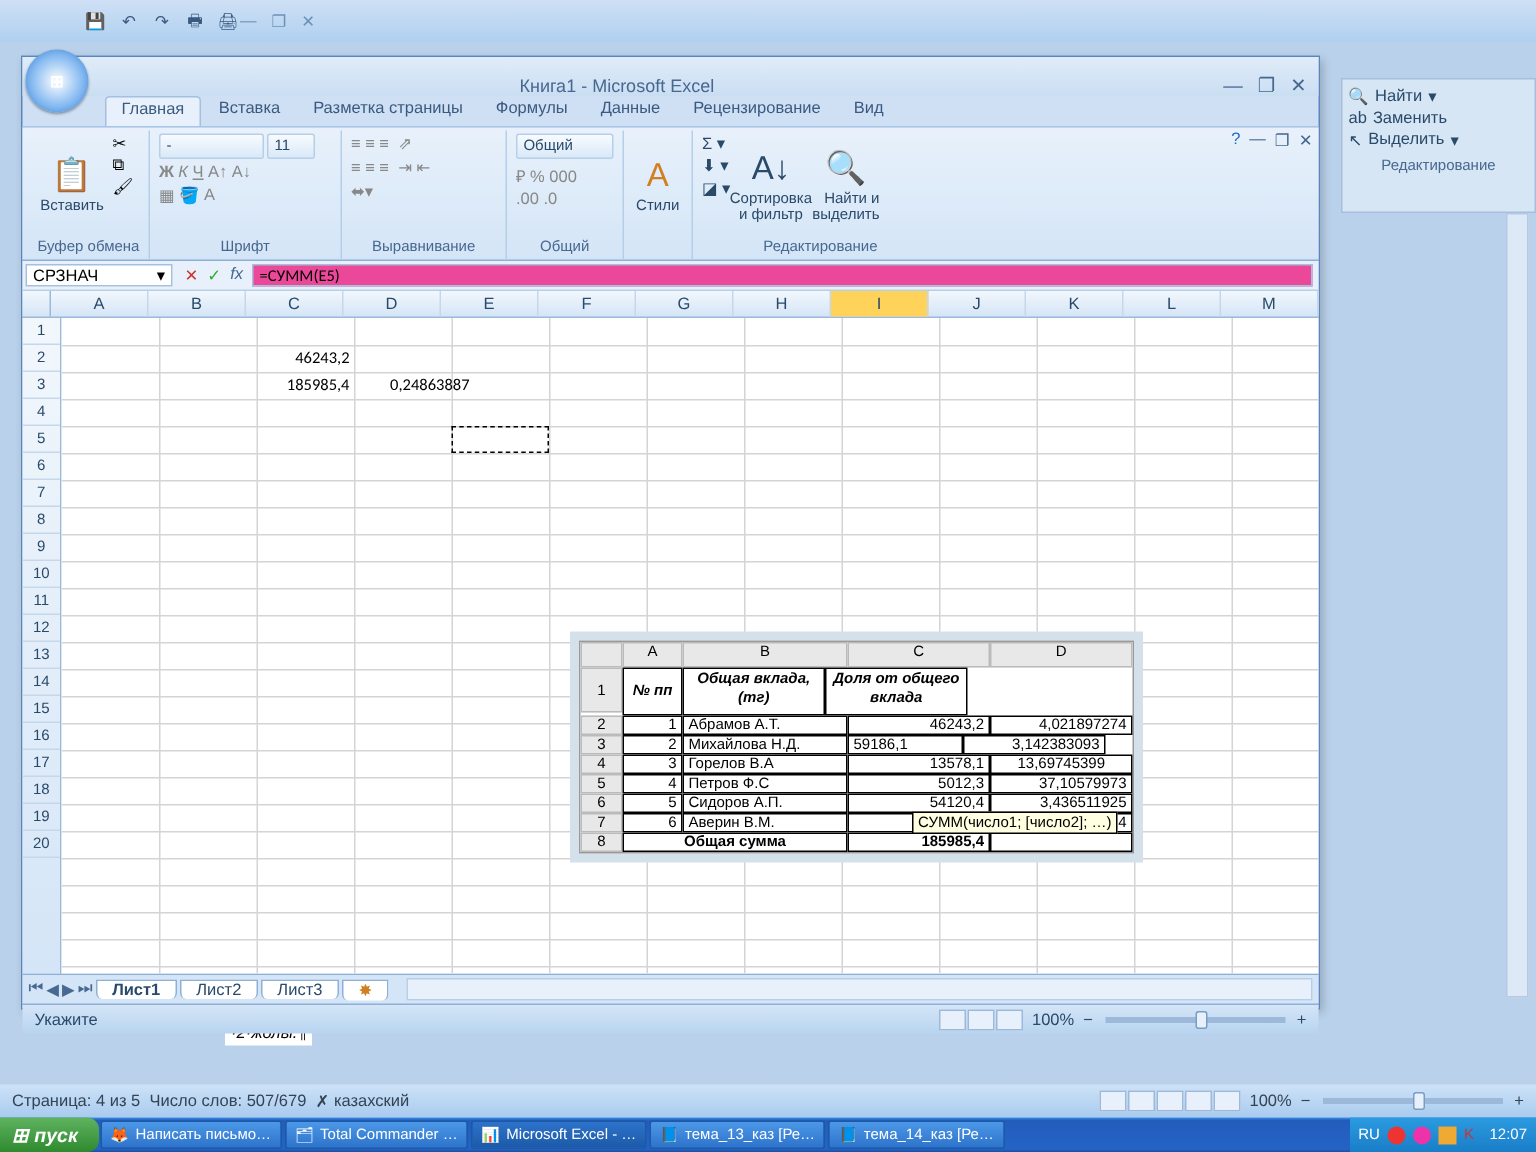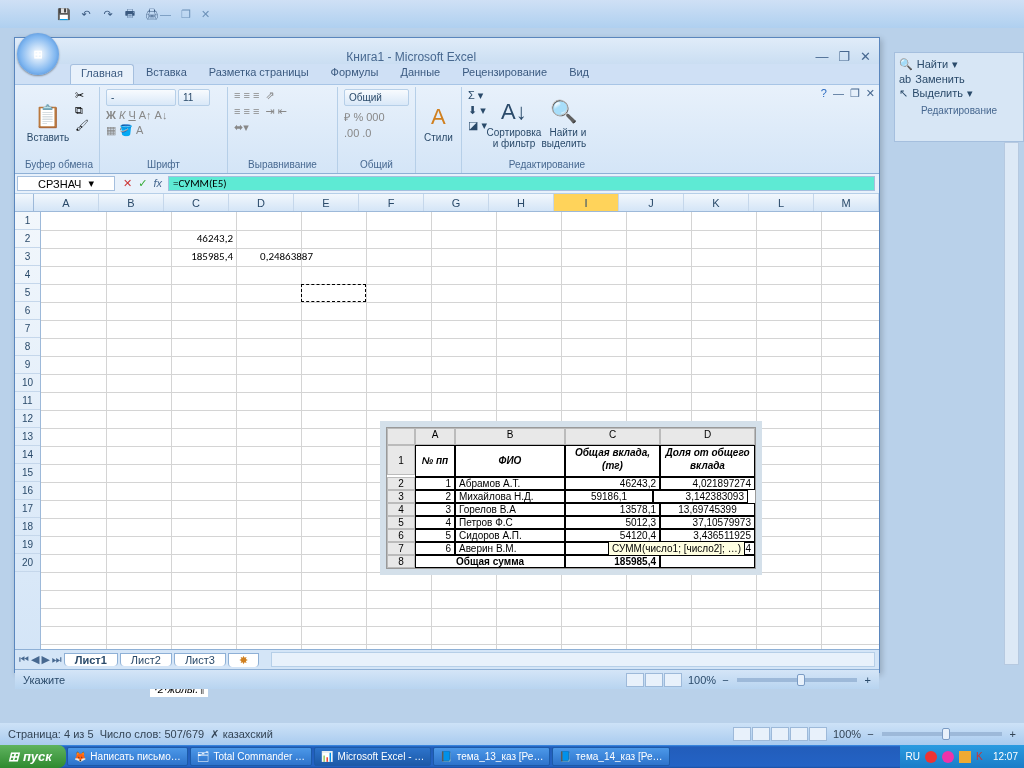--- a/index.html
+++ b/index.html
@@ -36,23 +36,23 @@
 .ribbon-group { border-right:1px solid #b6cfe8; padding:2px 6px; display:flex; flex-direction:column; position:relative; }
 .ribbon-group .body { flex:1; display:flex; gap:4px; }
 .ribbon-group .label { text-align:center; color:#476890; font-size:10px; padding:1px 0; }
 .ribbon-btn { background: linear-gradient(#f8fbfe,#d9e8f8); border:1px solid #b6cfe8; border-radius:2px; font-size:10px; color:#2a4a6a; padding:2px 4px; }
 .big-btn { width:46px; display:flex; flex-direction:column; align-items:center; justify-content:center; gap:2px; font-size:10px; color:#2a4a6a; }
 .big-btn .ico { font-size:22px; }
 .col-stack { display:flex; flex-direction:column; gap:2px; }
 .mdi-controls { position:absolute; right:4px; top:2px; display:flex; gap:6px; color:#476890; font-size:11px; }
 
 .formula-bar { height:20px; background:#e8f1fb; border-bottom:1px solid #b6cfe8; display:flex; align-items:center; }
-.name-box { width:98px; border:1px solid #a5bfde; background:#fff; margin:2px; padding:0 20px; font-size:11px; display:flex; align-items:center; justify-content:space-between; }
+.name-box { width:98px; border:1px solid #a5bfde; background:#fff; margin:2px; padding:0 4px; font-size:11px; display:flex; align-items:center; justify-content:space-between; }
 .fb-btns { display:flex; gap:6px; padding:0 6px; color:#476890; }
-.formula-input { flex:1; background:#5eead4; border:1px solid #a5bfde; margin:2px 4px 2px 0; padding:0 4px; font-size:11px; font-family:"Calibri",sans-serif; }
+.formula-input { flex:1; background:#ec4899; border:1px solid #a5bfde; margin:2px 4px 2px 0; padding:0 4px; font-size:11px; font-family:"Calibri",sans-serif; }
 
 .col-headers { height:18px; display:flex; background:linear-gradient(#f2f7fc,#d4e5f7); border-bottom:1px solid #9db9d9; }
 .corner { width:26px; border-right:1px solid #9db9d9; }
 .ch { flex:0 0 65px; border-right:1px solid #c5d7eb; text-align:center; color:#2a4a6a; font-size:11px; line-height:18px; }
 .ch.active { background:#ffd35a; }
 
 .grid-area { position:relative; height:437px; display:flex; }
 .row-headers { width:26px; background:linear-gradient(#f2f7fc,#d4e5f7); display:flex; flex-direction:column; border-right:1px solid #9db9d9; }
 .rh { height:18px; border-bottom:1px solid #c5d7eb; text-align:center; color:#2a4a6a; font-size:10px; line-height:18px; }
 .cells { position: relative; flex: 1; background: #fff; overflow: hidden; }
@@ -378,36 +378,35 @@
           <div class="erow">
             <div class="et-hdr" style="height:17px"></div>
             <div class="et-chdr" style="width:40px">A</div>
             <div class="et-chdr" style="width:110px">B</div>
             <div class="et-chdr" style="width:95px">C</div>
             <div class="et-chdr" style="width:95px">D</div>
           </div>
           <div class="erow">
             <div class="et-hdr" style="height:30px;line-height:30px">1</div>
             <div class="et-cell" style="width:40px;text-align:center;font-weight:bold;font-style:italic;line-height:30px">№ пп</div>
-            <div class="et-cell" style="width:110px;text-align:center;font-weight:bold;font-style:italic;line-height:30px">ФИО</div>
             <div class="et-cell" style="width:95px;text-align:center;font-weight:bold;font-style:italic;line-height:13px">Общая вклада, (тг)</div>
             <div class="et-cell" style="width:95px;text-align:center;font-weight:bold;font-style:italic;line-height:13px">Доля от общего вклада</div>
           </div>
           <div class="erow">
               <div class="et-hdr">2</div>
               <div class="et-cell" style="width:40px;text-align:right">1</div>
               <div class="et-cell" style="width:110px">Абрамов А.Т.</div>
               <div class="et-cell" style="width:95px;text-align:right">46243,2</div>
               <div class="et-cell" style="width:95px;text-align:right">4,021897274</div>
             </div>
           <div class="erow">
               <div class="et-hdr">3</div>
               <div class="et-cell" style="width:40px;text-align:right">2</div>
               <div class="et-cell" style="width:110px">Михайлова Н.Д.</div>
-              <div class="et-cell" style="width:88px;text-align:center">59186,1</div>
+              <div class="et-cell" style="width:77px;text-align:left">59186,1</div>
               <div class="et-cell" style="width:95px;text-align:right">3,142383093</div>
             </div>
           <div class="erow">
               <div class="et-hdr">4</div>
               <div class="et-cell" style="width:40px;text-align:right">3</div>
               <div class="et-cell" style="width:110px">Горелов В.А</div>
               <div class="et-cell" style="width:95px;text-align:right">13578,1</div>
               <div class="et-cell" style="width:95px;text-align:center">13,69745399</div>
             </div>
           <div class="erow">

